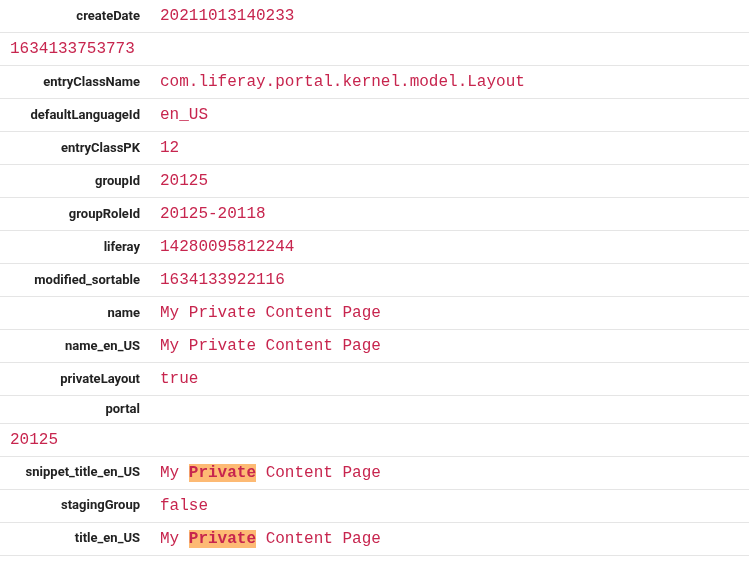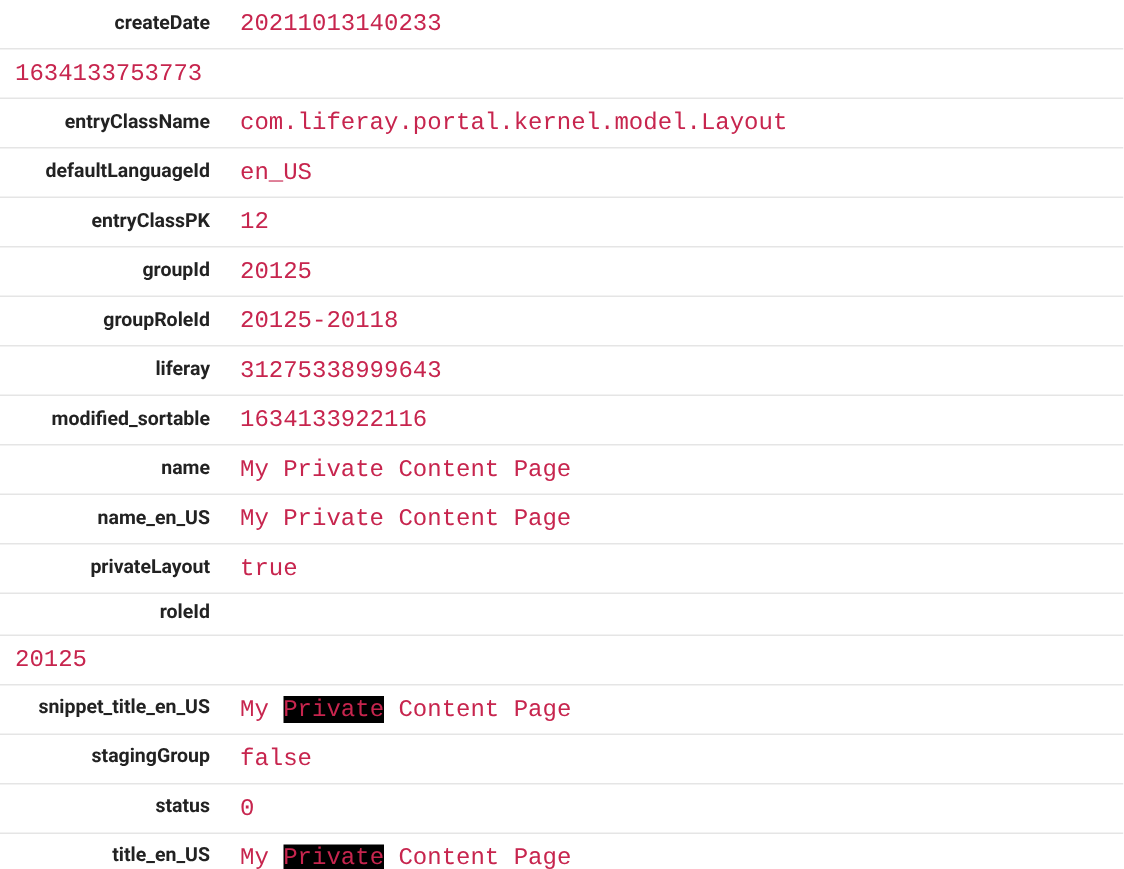--- a/index.html
+++ b/index.html
@@ -33,22 +33,22 @@
     .value-cell {
       flex: 1;
       padding: 4px 10px;
       font-family: "SFMono-Regular", Consolas, "Liberation Mono", Menlo, Courier, monospace;
       color: #c7254e;
       font-size: 16px;
       word-break: break-all;
       line-height: 1.5;
     }
     .highlight {
-      background-color: #000000;
-      font-weight: 400;
+      background-color: #fdba74;
+      font-weight: 700;
     }
   </style>
 </head>
 <body>
 
 <div id="container">
     <div class="row">
       <div class="label-cell">createDate</div>
       <div class="value-cell">20211013140233</div>
     </div>
@@ -70,53 +70,49 @@
     <div class="row">
       <div class="label-cell">groupId</div>
       <div class="value-cell">20125</div>
     </div>
     <div class="row">
       <div class="label-cell">groupRoleId</div>
       <div class="value-cell">20125-20118</div>
     </div>
     <div class="row">
       <div class="label-cell">liferay</div>
-      <div class="value-cell">31275338999643</div>
+      <div class="value-cell">14280095812244</div>
     </div>
     <div class="row">
       <div class="label-cell">modified_sortable</div>
       <div class="value-cell">1634133922116</div>
     </div>
     <div class="row">
       <div class="label-cell">name</div>
       <div class="value-cell">My Private Content Page</div>
     </div>
     <div class="row">
       <div class="label-cell">name_en_US</div>
       <div class="value-cell">My Private Content Page</div>
     </div>
     <div class="row">
       <div class="label-cell">privateLayout</div>
       <div class="value-cell">true</div>
     </div>
     <div class="row">
-      <div class="label-cell">roleId</div>
+      <div class="label-cell">portal</div>
     </div>
     <div class="row">
       <div class="value-cell">20125</div>
     </div>
     <div class="row">
       <div class="label-cell">snippet_title_en_US</div>
       <div class="value-cell">My <span class="highlight">Private</span> Content Page</div>
     </div>
     <div class="row">
       <div class="label-cell">stagingGroup</div>
       <div class="value-cell">false</div>
     </div>
     <div class="row">
-      <div class="label-cell">status</div>
-      <div class="value-cell">0</div>
-    </div>
-    <div class="row">
       <div class="label-cell">title_en_US</div>
       <div class="value-cell">My <span class="highlight">Private</span> Content Page</div>
     </div>
   </div>
 
 </body></html>

